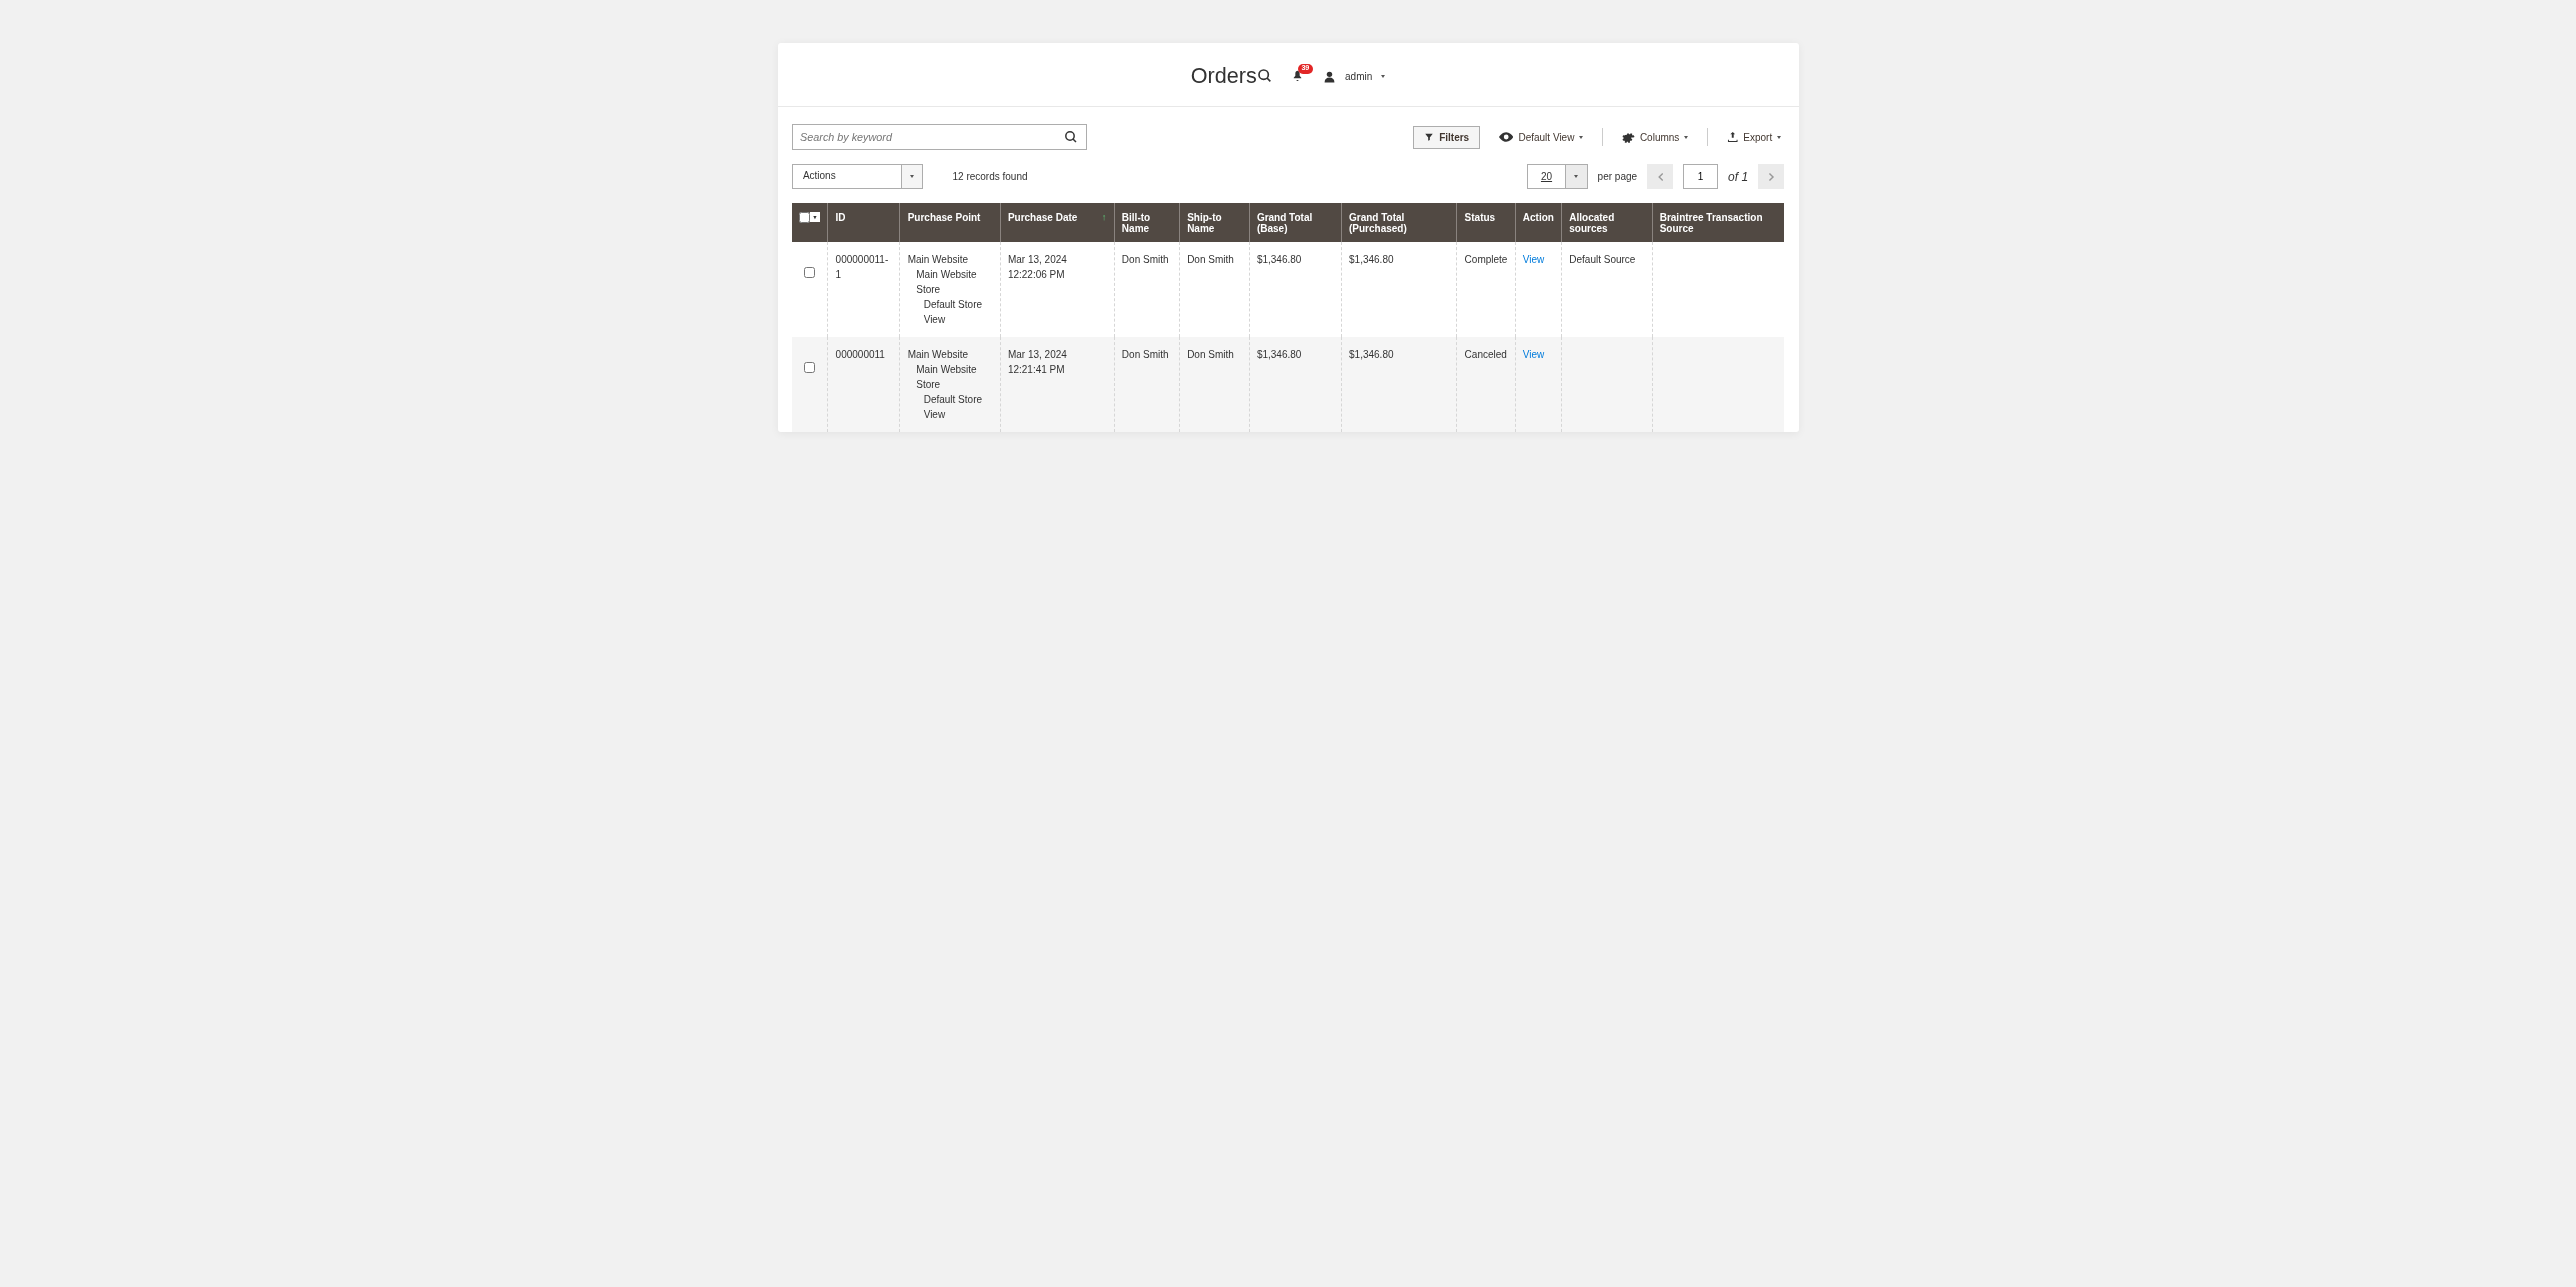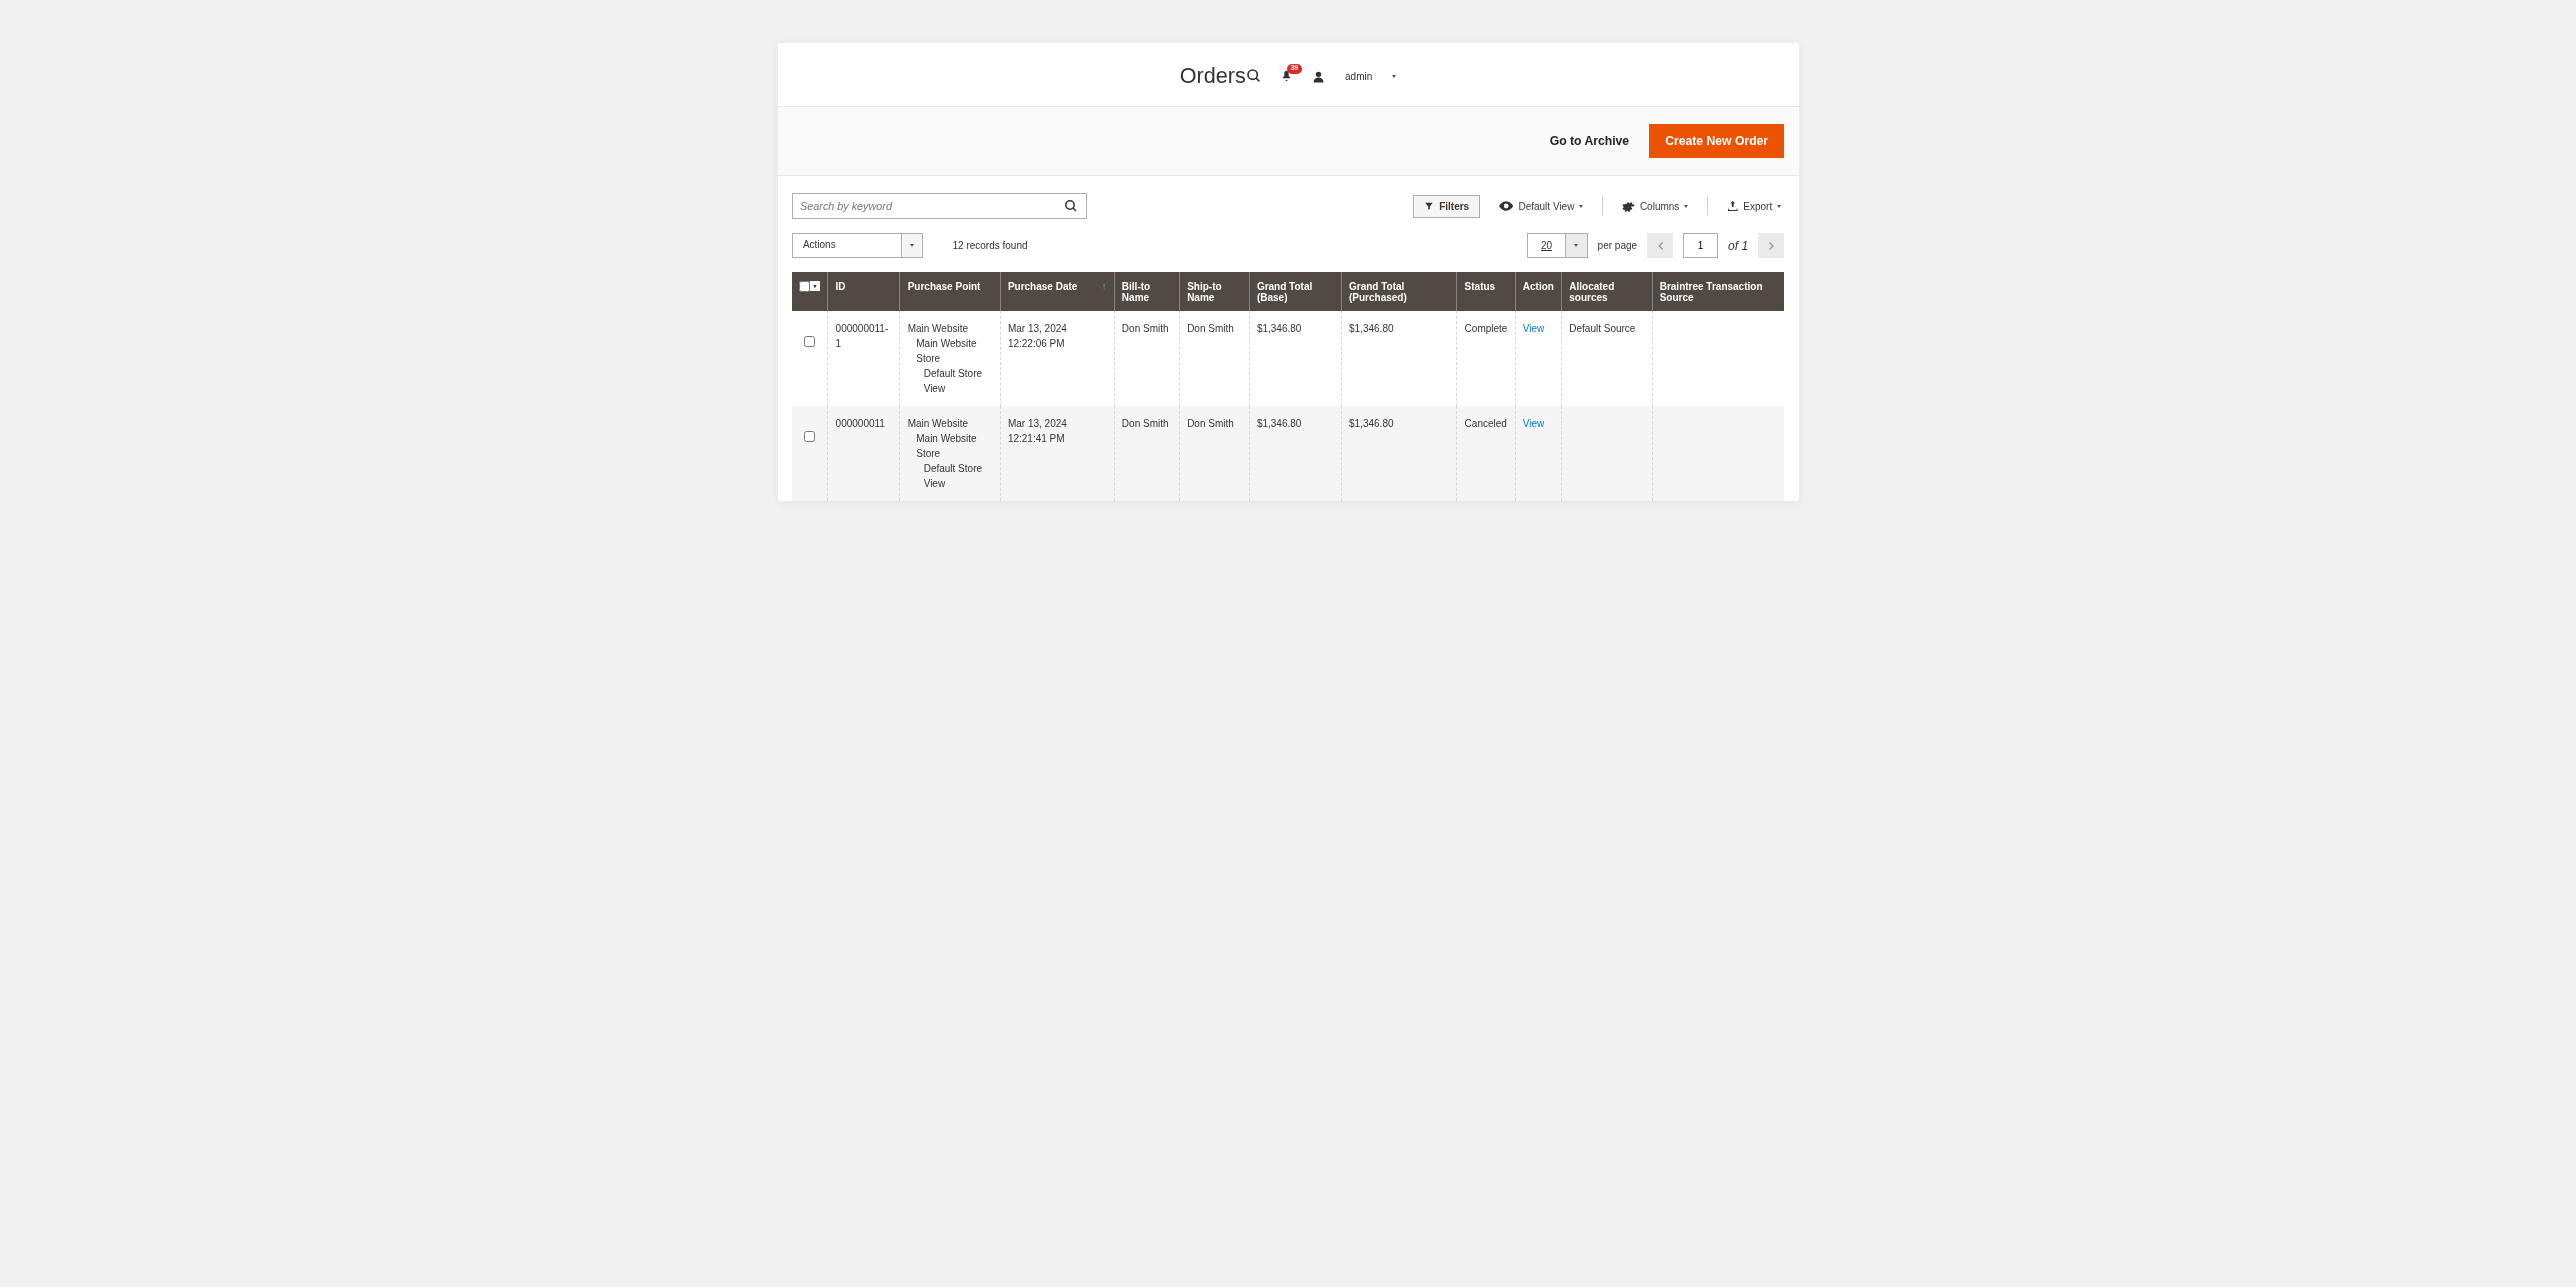--- a/index.html
+++ b/index.html
@@ -53,21 +53,21 @@
   color: #fff;
   font-size: 7.2px;
   font-weight: 600;
   border-radius: 7.2px;
   padding: 0.7px 3.6px;
   line-height: 8.6px;
 }
 .user-block {
   display: flex;
   align-items: center;
-  gap: 20px;
+  gap: 9px;
   cursor: pointer;
 }
 .user-name { font-size: 10px; }
 hr.sep { border: none; border-top: 0.7px solid #e8e8e8; }
 .action-bar {
   display: flex;
   justify-content: flex-end;
   align-items: center;
   gap: 20px;
   padding: 17px 14.4px;
@@ -304,24 +304,20 @@
             <path d="M3 22c0-5 4-8 9-8s9 3 9 8v1H3v-1z"></path>
           </svg>
         <span class="user-name">admin</span>
         <span class="caret-down"></span>
       </div>
     </div>
   </div>
 
   <hr class="sep">
 
-  <div class="action-bar">
-    <span class="link-plain">Go to Archive</span>
-    <button class="btn-primary">Create New Order</button>
-  </div>
 
   <div class="toolbar">
     <div class="search-box">
       <input type="text" placeholder="Search by keyword" style="">
       <svg width="14.4" height="14.4" viewBox="0 0 24 24" fill="none" stroke="#333" stroke-width="2.5">
           <circle cx="10" cy="10" r="7"></circle>
           <line x1="20" y1="20" x2="15" y2="15"></line>
         </svg>
     </div>
     <div class="toolbar-right">

